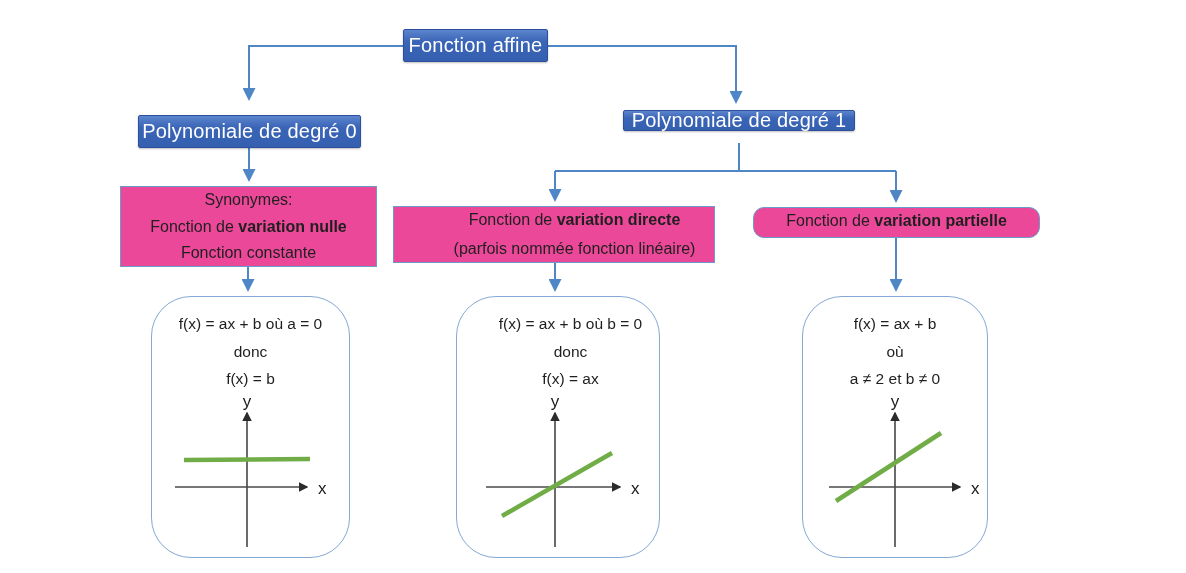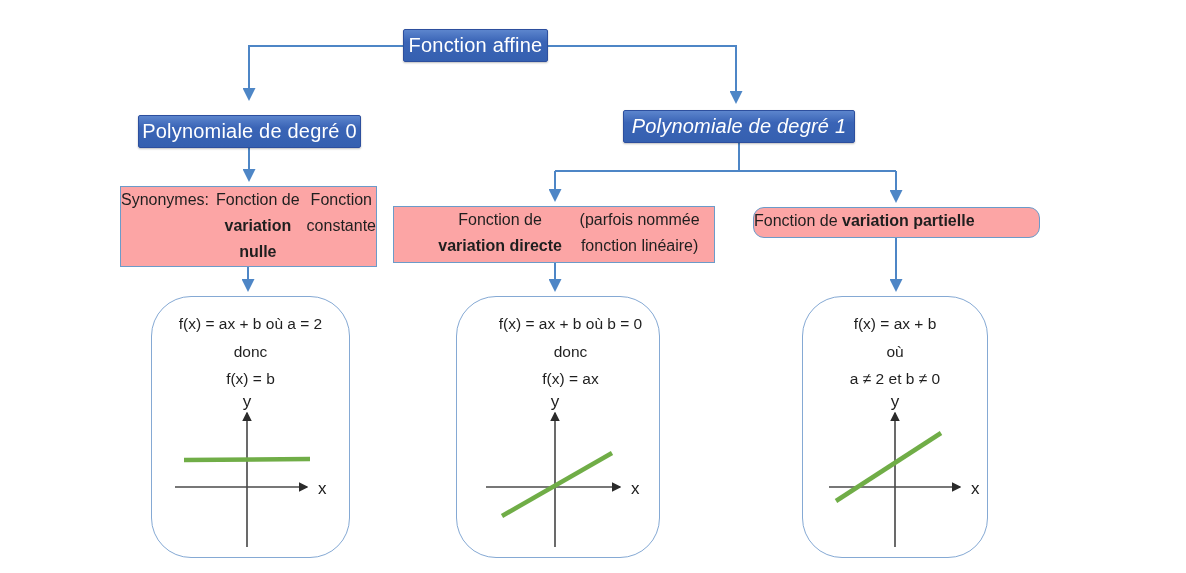--- a/index.html
+++ b/index.html
@@ -14,23 +14,23 @@
   }
   .overlay{position:absolute;left:0;top:0;width:1186px;height:573px;pointer-events:none;}
   .bluebox{
     position:absolute;display:flex;align-items:center;justify-content:center;
     background:linear-gradient(180deg,var(--node-fill-top) 0%,var(--node-fill) 38%,var(--node-fill-bottom) 100%);
     border:1px solid var(--node-border);border-radius:2px;
     color:#ffffff;font-size:20px;letter-spacing:.2px;
     box-shadow:0 1px 2px rgba(0,0,0,.25);box-sizing:border-box;text-align:center;
   }
   .whitebox{
-    position:absolute;background:#fca5a5;border:1.5px solid var(--outline-border);
+    position:absolute;background:#ec4899;border:1.5px solid var(--outline-border);
     box-sizing:border-box;text-align:center;font-size:16px;color:var(--text-dark);
-    display:flex;justify-content:flex-start;line-height:26px;
+    display:flex;flex-direction:column;justify-content:space-between;line-height:26px;
   }
   .whitebox b{font-weight:bold;}
   .card{
     position:absolute;background:#ffffff;border:1.5px solid var(--card-border);
     border-radius:40px;box-sizing:border-box;text-align:center;
     font-size:15.5px;color:var(--text-dark);
   }
   .card .formulas{padding-top:13px;line-height:27.5px;}
   .card svg{position:absolute;left:0;top:97px;}
   .axis-label{font-family:"Liberation Sans","DejaVu Sans",sans-serif;font-size:17px;fill:#1c1c1c;}
@@ -63,42 +63,42 @@
     </g>
   </svg>
 
   <div class="bluebox" style="left:403px;top:29px;width:145px;height:33px;">
     <span>Fonction affine</span>
   </div>
 
   <div class="bluebox" style="left:138px;top:115px;width:223px;height:33px;">
     <span>Polynomiale de degré 0</span>
   </div>
-  <div class="bluebox" style="left:623px;top:110px;width:232px;height:33px;font-style:italic;">
+  <div class="bluebox" style="left:623px;top:110px;width:232px;height:21px;">
     <span>Polynomiale de degré 1</span>
   </div>
 
   <div class="whitebox" style="left:120px;top:186px;width:257px;height:81px;">
     <div>Synonymes:</div>
     <div><span>Fonction de </span><b>variation nulle</b></div>
     <div>Fonction constante</div>
   </div>
 
   <div class="whitebox" style="left:393px;top:206px;width:322px;height:57px;padding-left:41px;">
     <div><span>Fonction de </span><b>variation directe</b></div>
     <div>(parfois nommée fonction linéaire)</div>
   </div>
 
   <div class="whitebox" style="left:753px;top:207px;width:287px;height:31px;border-radius:11px;">
     <div><span>Fonction de </span><b>variation partielle</b></div>
   </div>
 
   <div class="card" style="left:151px;top:296px;width:199px;height:262px;">
     <div class="formulas">
-      <div>f(x) = ax + b où a = 2</div>
+      <div>f(x) = ax + b où a = 0</div>
       <div>donc</div>
       <div>f(x) = b</div>
     </div>
     <svg width="196" height="160" viewBox="0 0 196 160">
       <text class="axis-label" x="95" y="13" text-anchor="middle">y</text>
       <line x1="95" y1="153" x2="95" y2="19" stroke="#2b2b2b" stroke-width="1.4" marker-end="url(#arrow-black)"></line>
       <line x1="23" y1="93" x2="155" y2="93" stroke="#4a4a4a" stroke-width="1.4" marker-end="url(#arrow-black)"></line>
       <text class="axis-label" x="166" y="100">x</text>
       <line x1="32" y1="66" x2="158" y2="65" stroke="#70ad47" stroke-width="4.5"></line>
     </svg>

